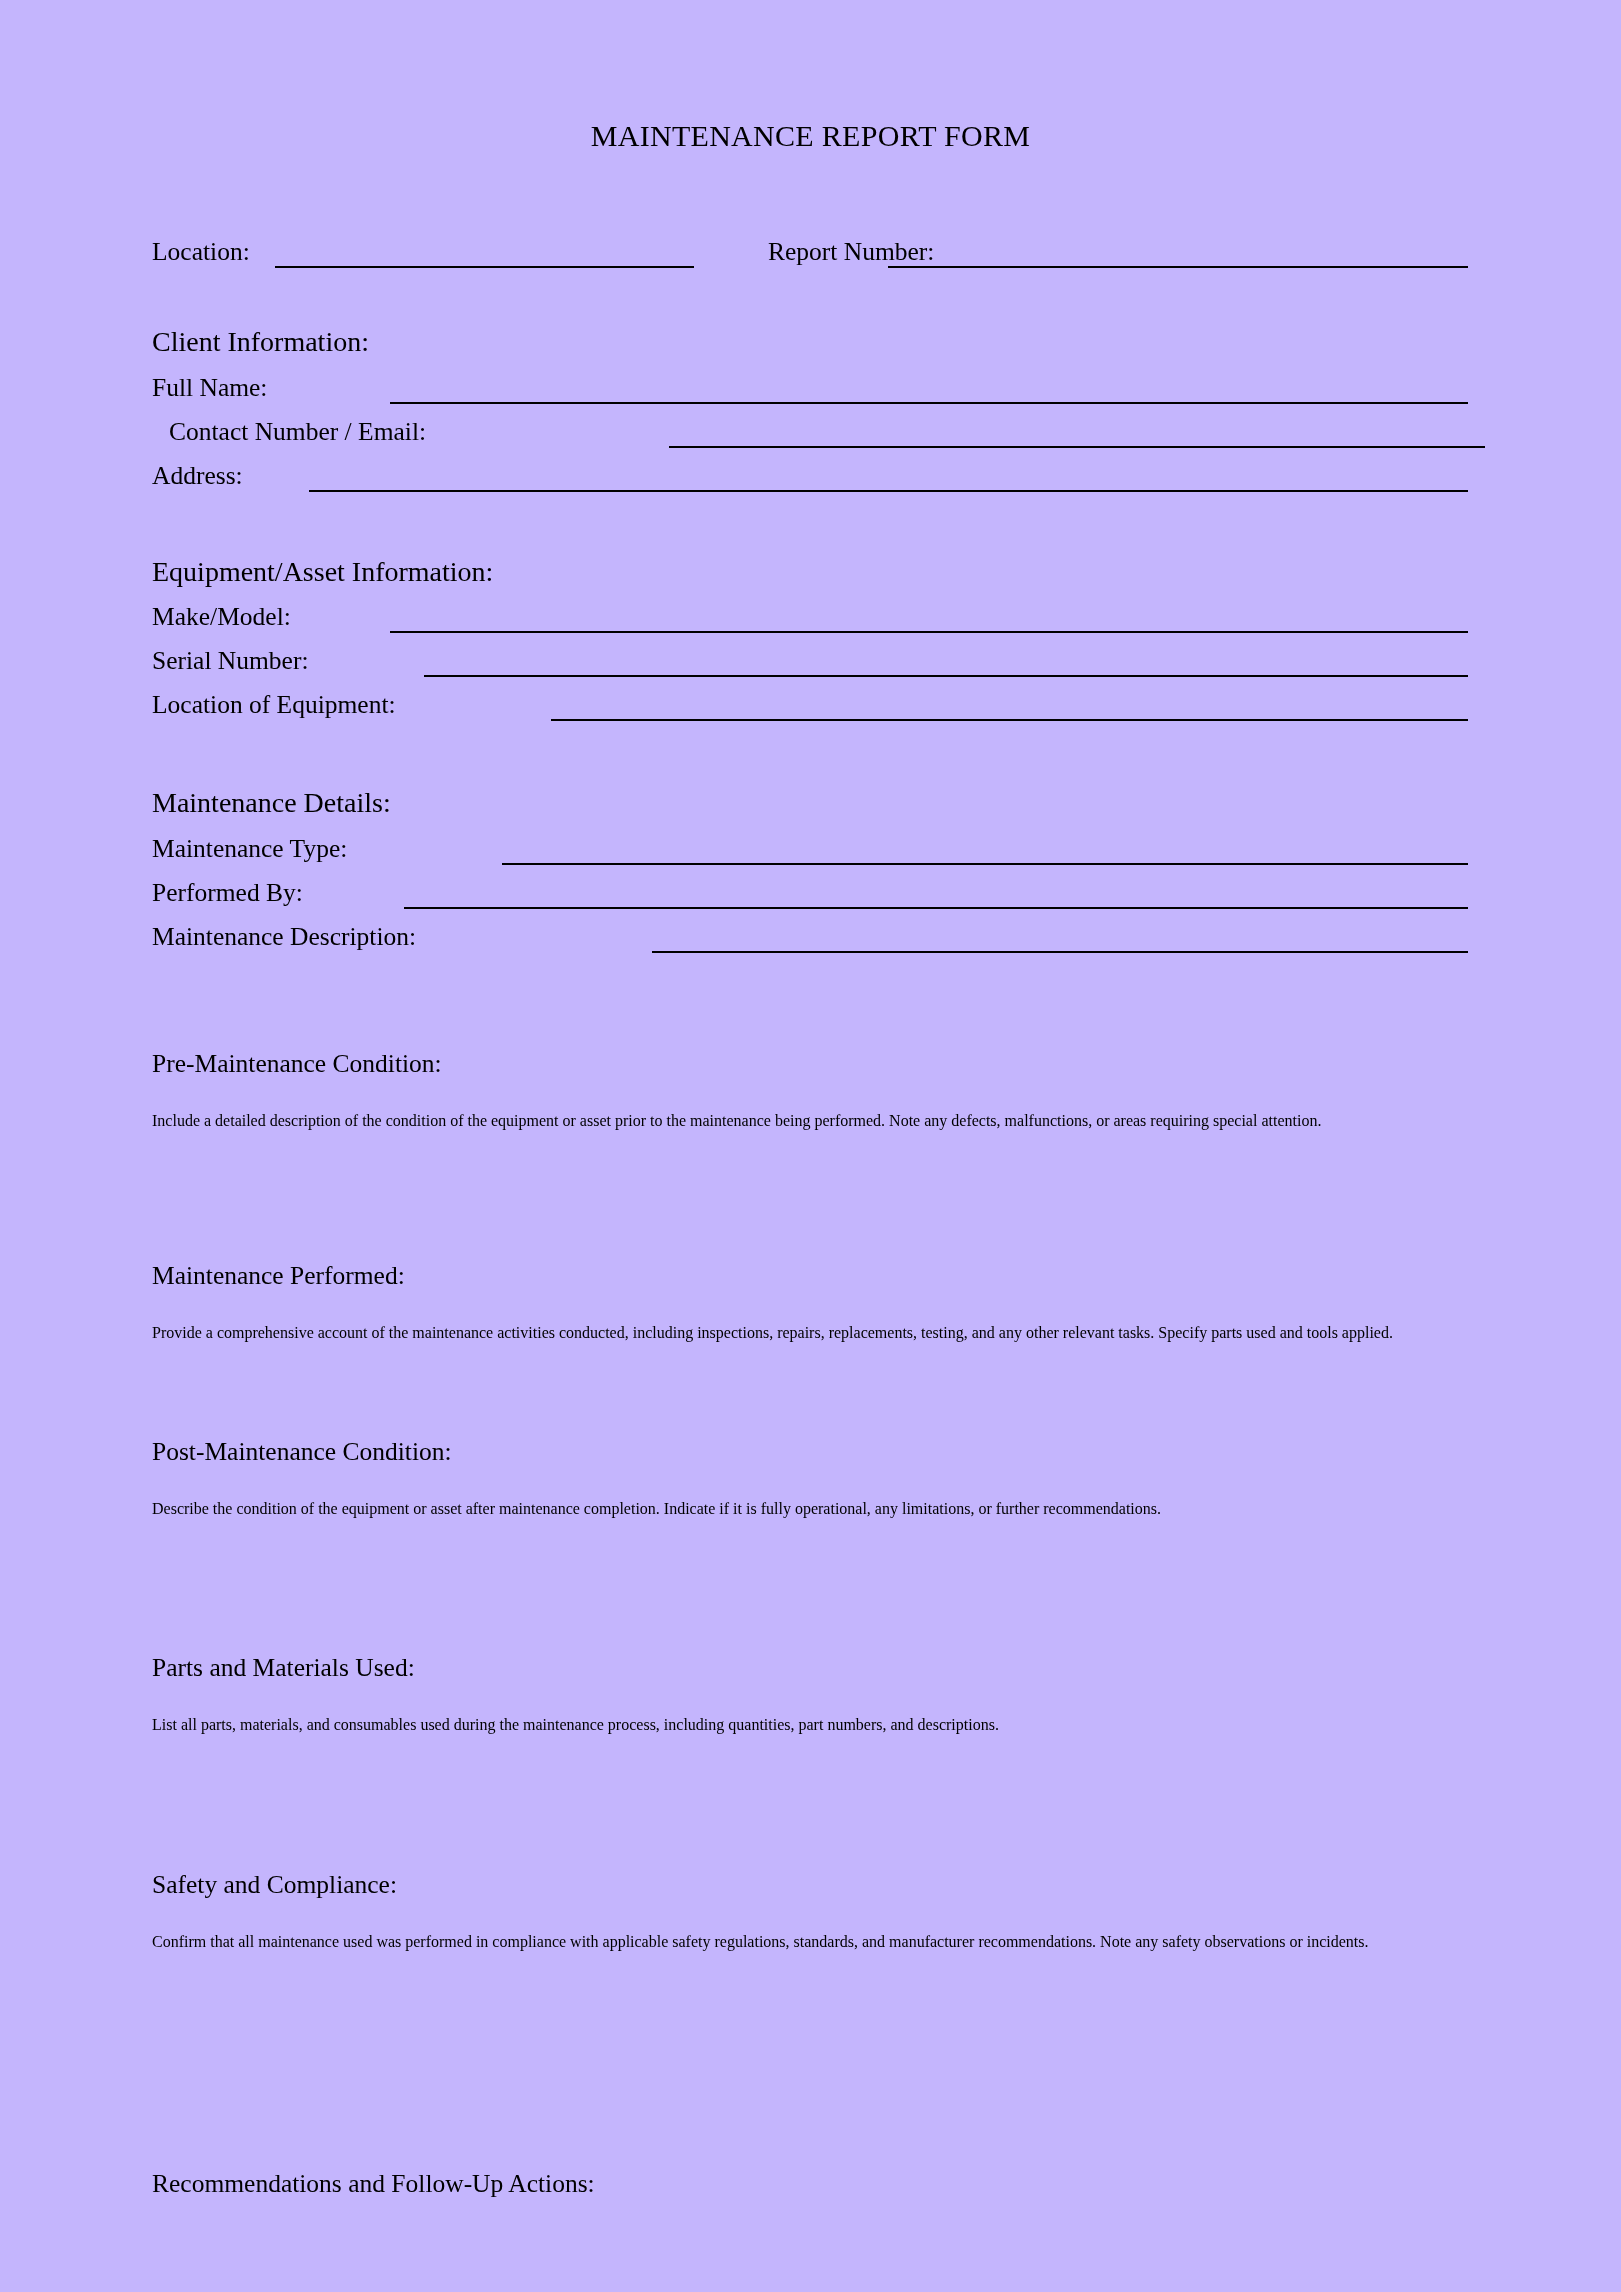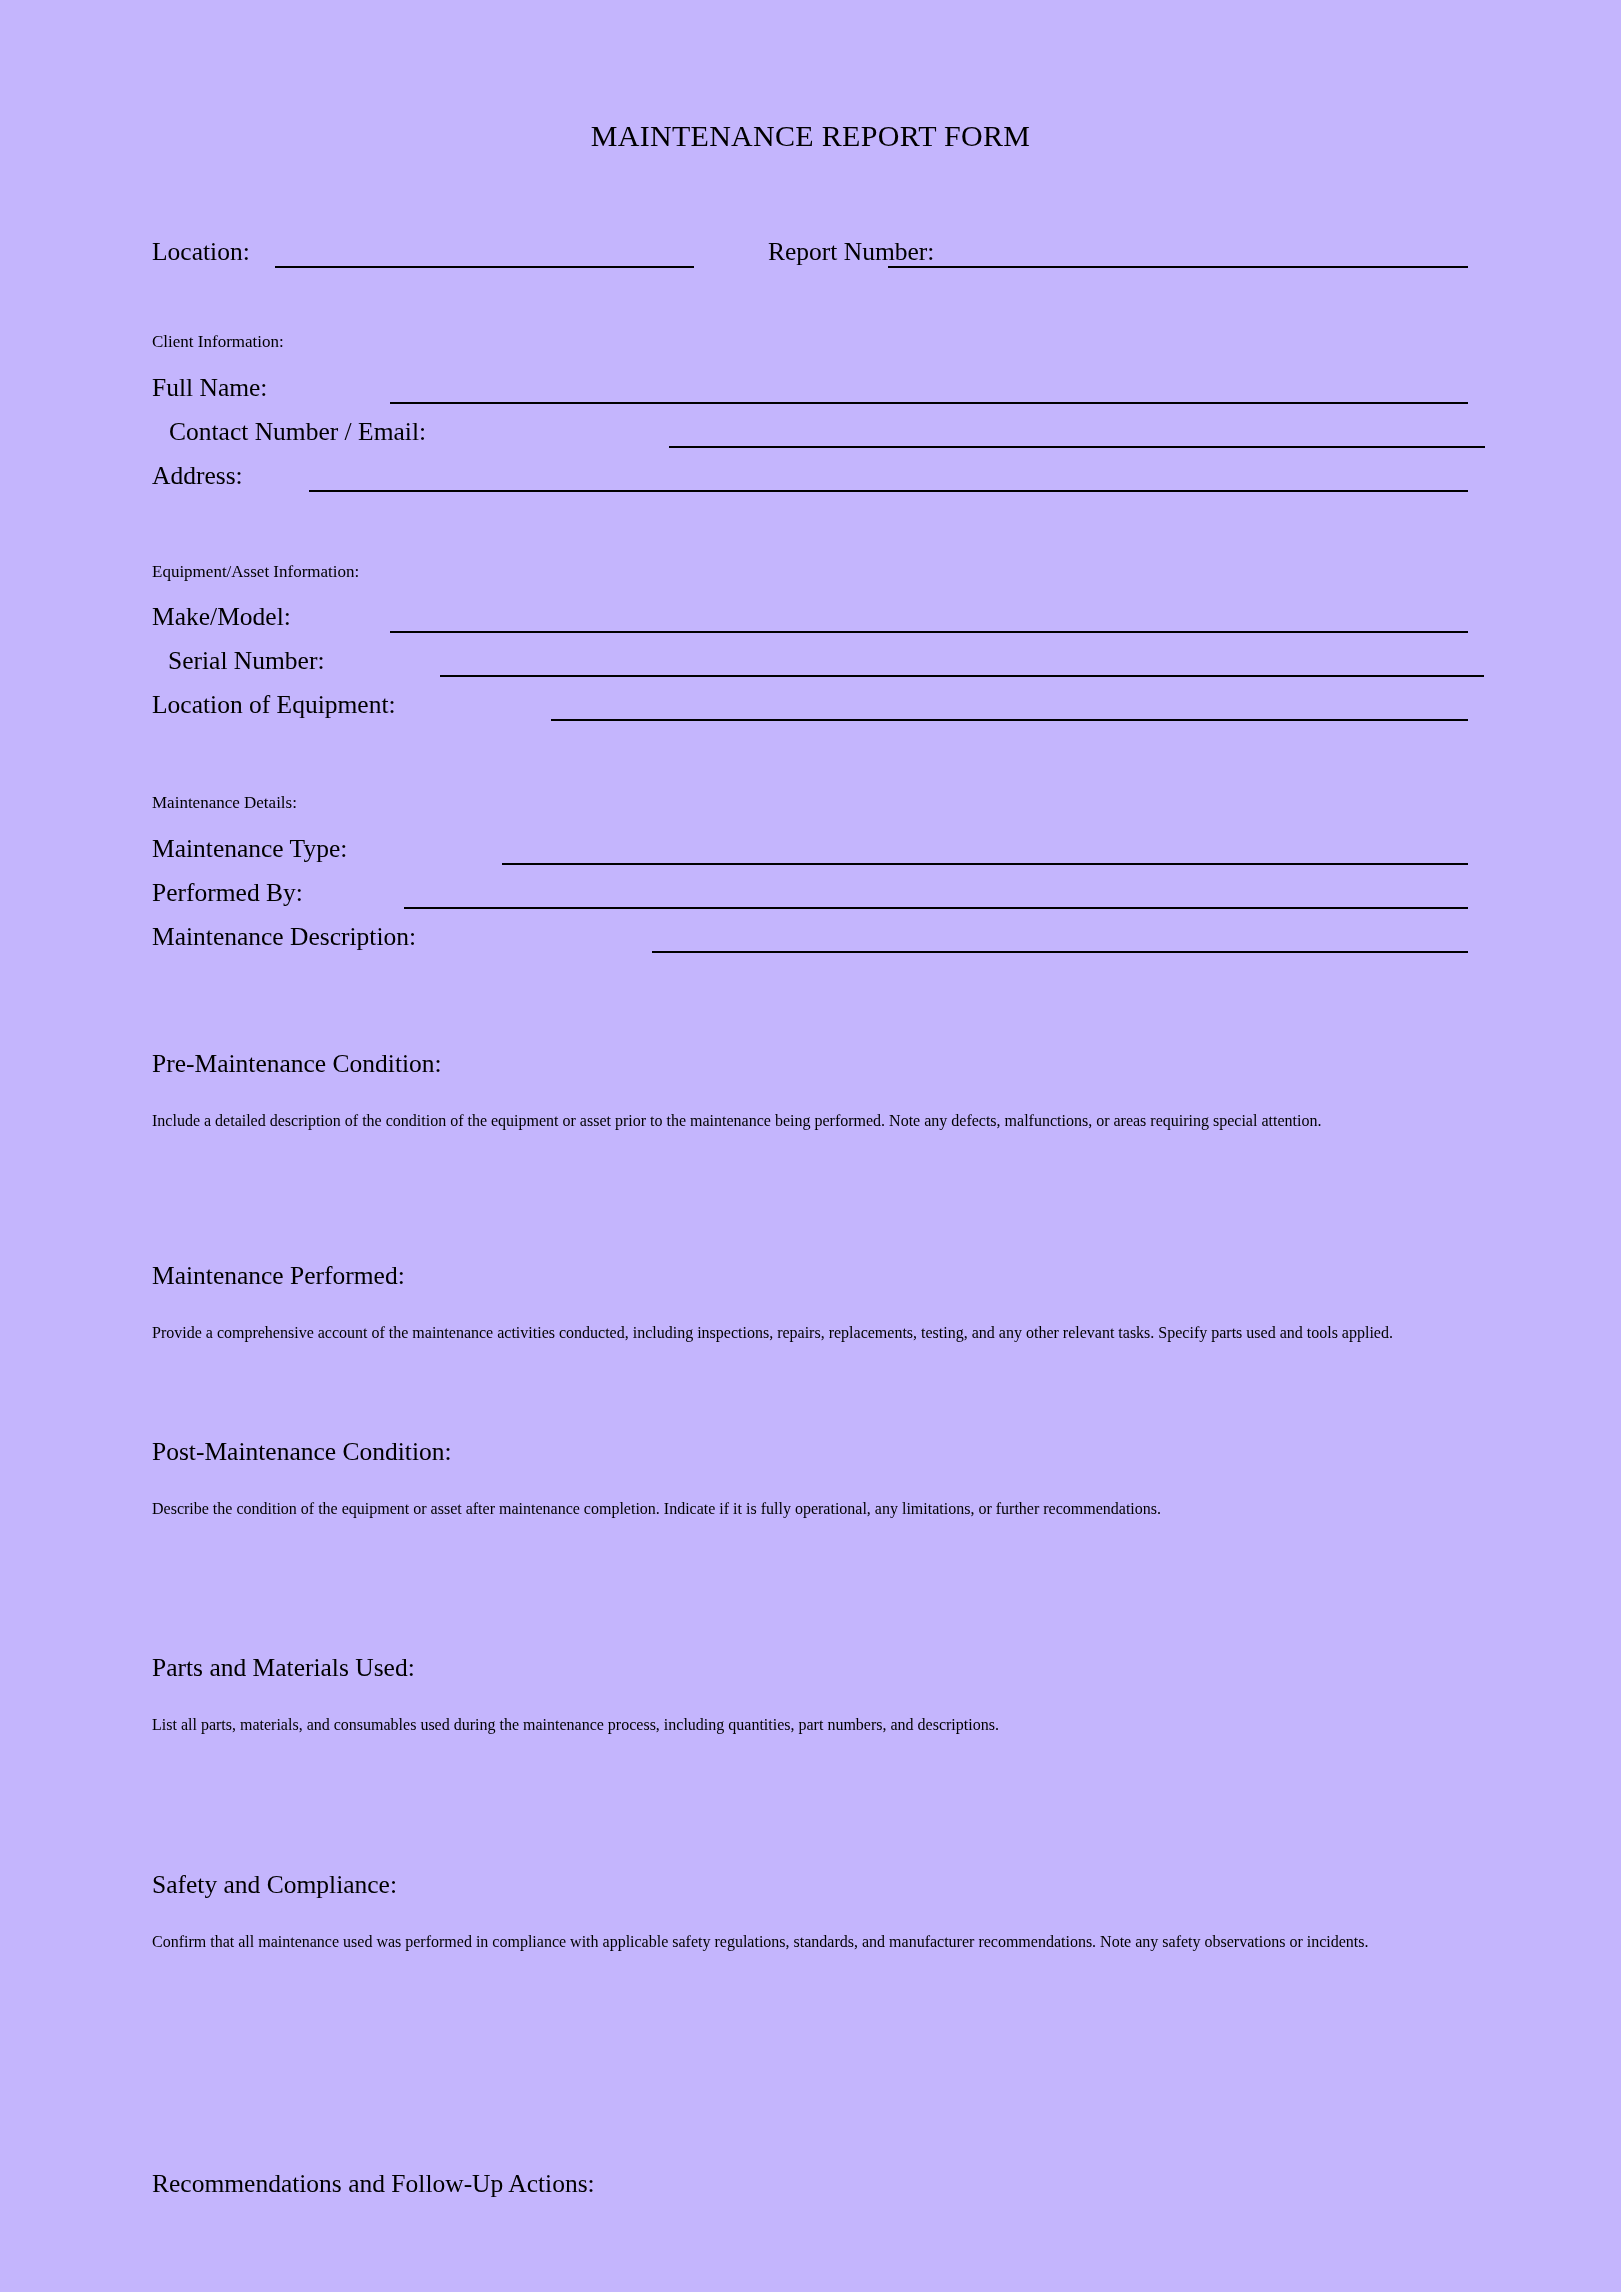--- a/index.html
+++ b/index.html
@@ -49,21 +49,21 @@
     position: absolute;
     bottom: 2px;
     height: 0;
     border-bottom: 2.9px solid #000000;
   }
 
   
   .section-heading {
     position: absolute;
     left: 152px;
-    font-size: 17px;
+    font-size: 28px;
     line-height: 37px;
     white-space: nowrap;
   }
 
   
   .block {
     position: absolute;
     left: 152px;
     width: 1314px;
   }
@@ -114,21 +114,21 @@
     <span class="field-rule" style="left:157px; right:0px;"></span>
   </div>
 
   <div class="section-heading" style="top:553px;">Equipment/Asset Information:</div>
 
   <div class="field-row" style="left:152px; top:598px; width:1316px;">
     <span class="field-label">Make/Model:</span>
     <span class="field-rule" style="left:238px; right:0px;"></span>
   </div>
 
-  <div class="field-row" style="left:168px; top:642px; width:1316px;">
+  <div class="field-row" style="left:152px; top:642px; width:1316px;">
     <span class="field-label">Serial Number:</span>
     <span class="field-rule" style="left:272px; right:0px;"></span>
   </div>
 
   <div class="field-row" style="left:152px; top:686px; width:1316px;">
     <span class="field-label">Location of Equipment:</span>
     <span class="field-rule" style="left:399px; right:0px;"></span>
   </div>
 
   <div class="section-heading" style="top:784px;">Maintenance Details:</div>

